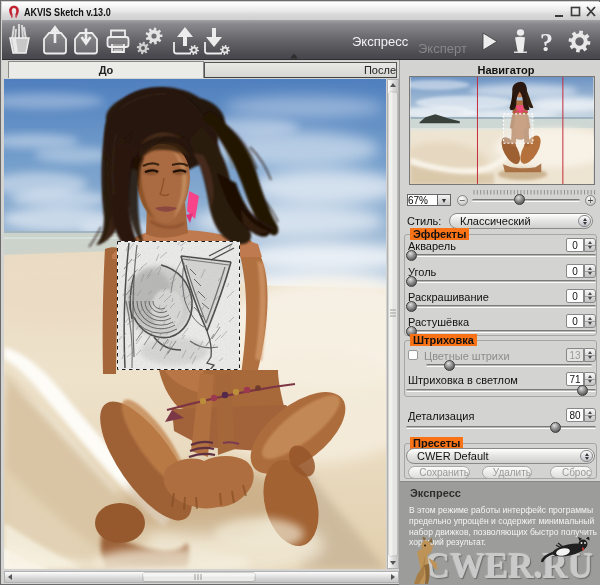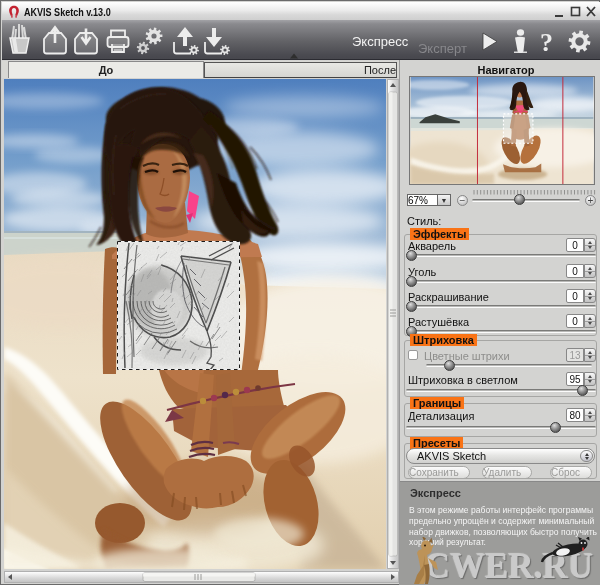--- a/index.html
+++ b/index.html
@@ -52,21 +52,21 @@
   .spin .arr i { position:absolute; left:0; top:6px; width:10px; height:1px; background:#a0a0a0; }
   .track { position:absolute; height:3px; border-radius:2px; background:#b8b8b6; border-top:1px solid #7a7a78; border-bottom:1px solid #fbfbfb; }
   .ball { position:absolute; width:11px; height:11px; border-radius:50%; background:radial-gradient(circle at 38% 28%,#dedede,#8e8e8e 45%,#575757 80%,#464646); border:1px solid #3e3e3e; }
 
   .combo { position:absolute; height:16px; border:1px solid #8a8a8a; border-radius:8px; background:linear-gradient(#ffffff,#e6e6e4 45%,#cfcfcd); font-size:11px; color:#111; }
   .combo .ctext { position:absolute; left:10px; top:1px; }
   .combo .knob { position:absolute; right:1px; top:1px; width:13px; height:12px; border-radius:7px; background:linear-gradient(#fdfdfd,#c2c2ca); border:1px solid #8a8a8a; }
   .combo .knob:before { content:""; position:absolute; left:3.5px; top:1.5px; border-left:2.8px solid transparent; border-right:2.8px solid transparent; border-bottom:3.2px solid #3a3a3a; }
   .combo .knob:after { content:""; position:absolute; left:3.5px; bottom:1.5px; border-left:2.8px solid transparent; border-right:2.8px solid transparent; border-top:3.2px solid #3a3a3a; }
 
-  .pillbtn { position:absolute; height:13px; border:1px solid #a8a8a6; border-radius:7px; background:linear-gradient(#fbfbfb,#dddddb); font-size:10px; color:#9a9a98; text-align:left; }
+  .pillbtn { position:absolute; height:13px; border:1px solid #a8a8a6; border-radius:7px; background:linear-gradient(#fbfbfb,#dddddb); font-size:10px; color:#9a9a98; text-align:right; }
 
   #info { left:0px; top:421px; width:201px; height:104px; background:#9c9c9a; border-top:1px solid #888; }
 </style>
 </head>
 <body>
 <div id="win">
   <div id="titlebar" class="abs">
 
     <svg class="abs" style="left:5px;top:3px" width="14" height="13" viewBox="0 0 16 15">
       <path d="M8 1 C4 1 2.2 4 2.4 7 C2.6 9.5 4 11 4.4 12.8 L 6.8 12.2 C 6.2 10.4 5.4 9 5.4 7 C5.4 5 6.4 3.6 8 3.6 C9.6 3.6 10.6 5 10.6 7 C10.6 9 9.8 10.4 9.2 12.2 L 11.6 12.8 C 12 11 13.4 9.5 13.6 7 C13.8 4 12 1 8 1 Z" fill="#c32331"></path>
@@ -502,20 +502,24 @@
           <line x1="115.9" y1="1" x2="115.9" y2="5.5"></line>
           <line x1="119.2" y1="1" x2="119.2" y2="5.5"></line>
           <line x1="122.6" y1="1" x2="122.6" y2="5.5"></line>
         </g>
     </svg>
     <div class="track" style="left:72px;top:139px;width:108px;"></div>
     <div class="ball" style="left:114px;top:134px;"></div>
     <div class="roundbtn" style="left:185px;top:135px;">+</div>
 
     <div class="plabel" style="left:7px;top:155px;">Стиль:</div>
+    <div class="combo" style="left:49px;top:153px;width:144px;">
+      <div class="ctext">Классический</div>
+        <div class="knob"></div>
+    </div>
 
     <div class="fieldset" style="left:4px;top:174px;width:193px;height:102px;">
       <div class="legend">Эффекты</div>
     </div>
     <div class="plabel" style="left:8px;top:180px;">Акварель</div>
     <div class="spin" style="left:166px;top:178px;">
         <div class="num">0</div>
         <div class="arr">
           <i></i>
         </div>
@@ -561,46 +565,43 @@
     <div class="spin" style="left:166px;top:288px;">
         <div class="num" style="color:#999;background:#e4e4e2;">13</div>
         <div class="arr">
           <i></i>
         </div>
       </div>
     <div class="track" style="left:26px;top:304px;width:166px;"></div>
     <div class="ball" style="left:44px;top:300px;"></div>
     <div class="plabel" style="left:8px;top:314px;">Штриховка в светлом</div>
     <div class="spin" style="left:166px;top:312px;">
-        <div class="num">95</div>
+        <div class="num">71</div>
         <div class="arr">
           <i></i>
         </div>
       </div>
     <div class="track" style="left:6px;top:329px;width:190px;"></div>
     <div class="ball" style="left:177px;top:325px;"></div>
 
-    <div class="fieldset" style="left:4px;top:343px;width:193px;height:34px;">
-      <div class="legend">Границы</div>
-    </div>
     <div class="plabel" style="left:8px;top:350px;">Детализация</div>
     <div class="spin" style="left:166px;top:348px;">
         <div class="num">80</div>
         <div class="arr">
           <i></i>
         </div>
       </div>
     <div class="track" style="left:6px;top:366px;width:190px;"></div>
     <div class="ball" style="left:150px;top:362px;"></div>
 
     <div class="fieldset" style="left:4px;top:383px;width:193px;height:36px;">
       <div class="legend">Пресеты</div>
     </div>
     <div class="combo" style="left:6px;top:388px;width:189px;">
-      <div class="ctext">AKVIS Sketch</div>
+      <div class="ctext">CWER Default</div>
         <div class="knob"></div>
     </div>
     <div class="pillbtn" style="left:8px;top:406px;width:62px;line-height:12px;">Сохранить</div>
     <div class="pillbtn" style="left:82px;top:406px;width:50px;line-height:12px;">Удалить</div>
     <div class="pillbtn" style="left:150px;top:406px;width:42px;line-height:12px;">Сброс</div>
 
     <div id="info" class="abs">
       <div class="abs" style="left:10px;top:5px;font-size:11px;font-weight:bold;color:#2e2e2e;">Экспресс</div>
       <div class="abs" style="left:9px;top:23px;width:210px;font-size:9.5px;line-height:10.8px;color:#f4f4f4;white-space:nowrap;transform:scaleX(0.9);transform-origin:left top;">В этом режиме работы интерфейс программы<br>предельно упрощён и содержит минимальный<br>набор движков, позволяющих быстро получить<br>хороший результат.</div>
     </div>

